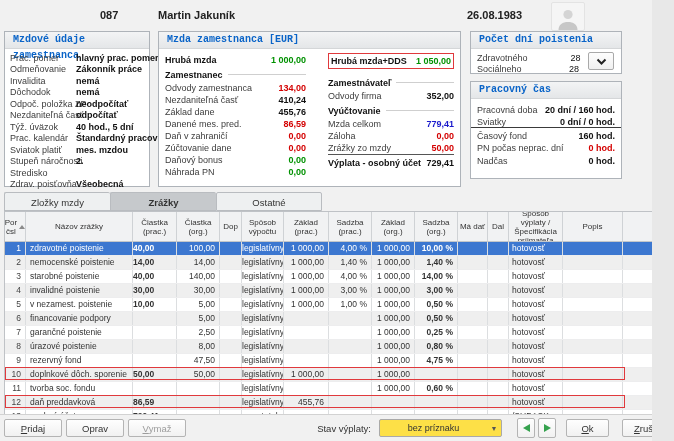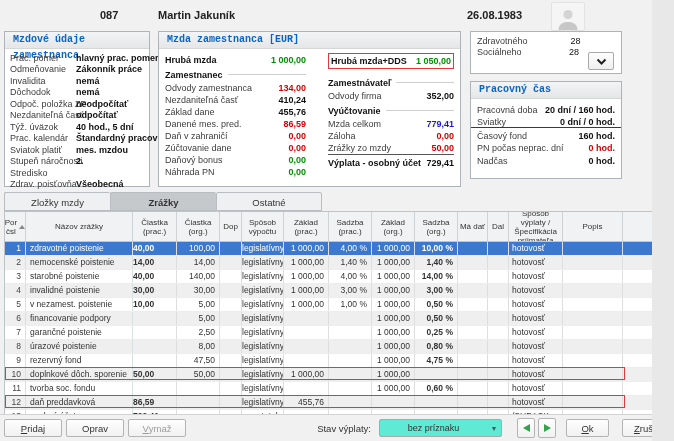--- a/index.html
+++ b/index.html
@@ -112,21 +112,21 @@
 
   
   .footer{position:absolute;bottom:0;left:0;width:674px;height:27px;background:#f1f1f1;
           border-top:1px solid #d2d2d2;display:flex;align-items:center;box-sizing:border-box;padding:0 9px 0 4px;}
   .btn{height:18px;background:linear-gradient(#fefefe,#f1f1f1);border:1px solid #b4b4b4;border-radius:2px;
        font-size:9.5px;color:#333;display:flex;align-items:center;justify-content:center;box-sizing:border-box;}
   .btn.w58{width:58px;margin-right:4px;}
   .btn.disabled{color:#9c9c9c;}
   .f-spacer{flex:1;}
   .status-label{font-size:9.5px;color:#333;margin-right:8px;}
-  .combo{width:123px;height:18px;background:#5eead4;border:1px solid #a9a9a9;border-radius:2px;
+  .combo{width:123px;height:18px;background:#fde047;border:1px solid #a9a9a9;border-radius:2px;
          display:flex;align-items:center;box-sizing:border-box;font-size:9px;color:#333;}
   .combo .combo-value{flex:1;text-align:center;}
   .combo .combo-arrow{width:14px;text-align:center;color:#555;font-size:7px;}
   .navbtn{width:16px;height:18px;margin-left:3px;background:linear-gradient(#fefefe,#f1f1f1);
           border:1px solid #b4b4b4;border-radius:2px;display:flex;align-items:center;justify-content:center;}
   .tri{width:0;height:0;display:inline-block;}
   .tri-left{border-top:4.5px solid transparent;border-bottom:4.5px solid transparent;border-right:7px solid var(--nav_green);}
   .tri-right{border-top:4.5px solid transparent;border-bottom:4.5px solid transparent;border-left:7px solid var(--nav_green);}
   .btn.w43{width:43px;}
   .btn.ok{margin-left:10px;}
@@ -280,20 +280,21 @@
           <div class="kv-row payout-row">
             <span class="kv-label">Výplata - osobný účet</span>
             <span class="kv-value">729,41</span>
           </div>
         </div>
       </div>
     </section>
 
     <div class="right-col">
       <section class="panel days-panel">
+        <div class="panel-header">Počet dní poistenia</div>
         <div class="rows" id="days-rows">
             <div class="kv-row">
               <span class="kv-label">Zdravotného</span>
               <span class="kv-value">28</span>
             </div>
             <div class="kv-row">
               <span class="kv-label">Sociálneho</span>
               <span class="kv-value">28</span>
             </div>
           </div>

